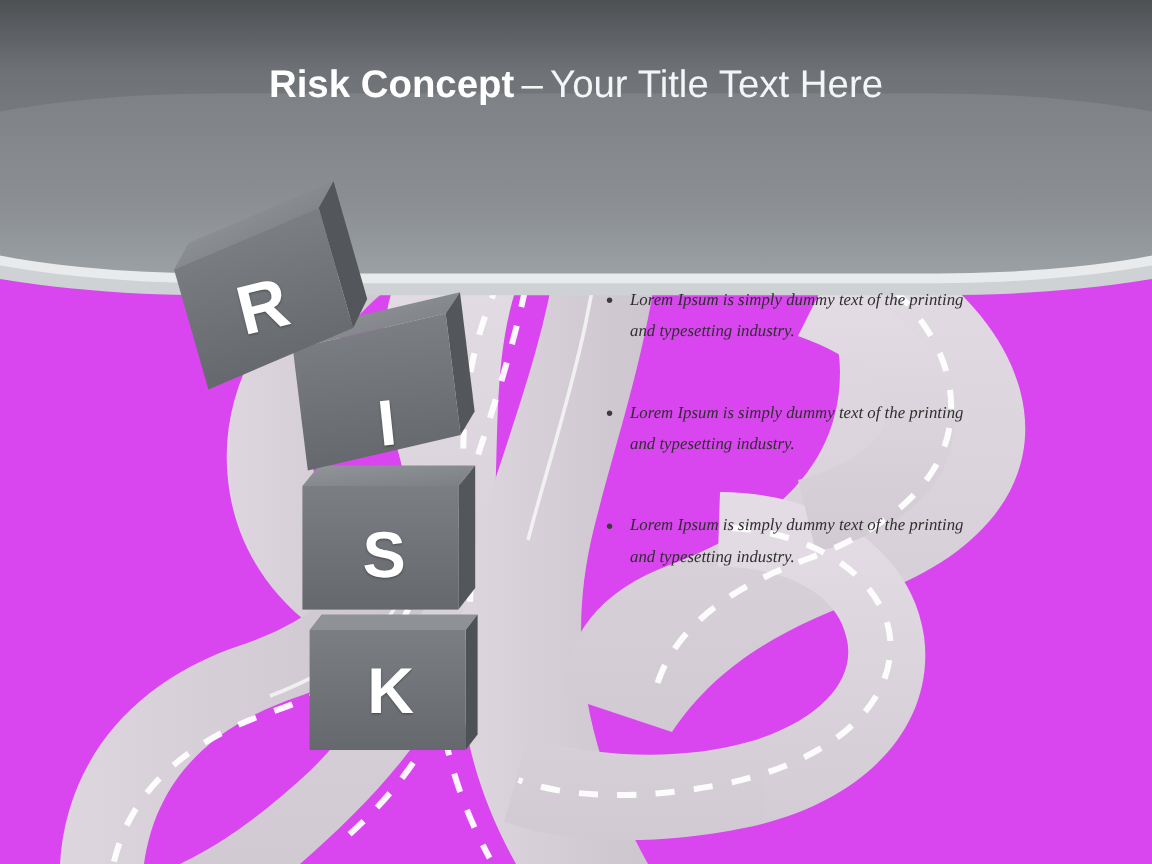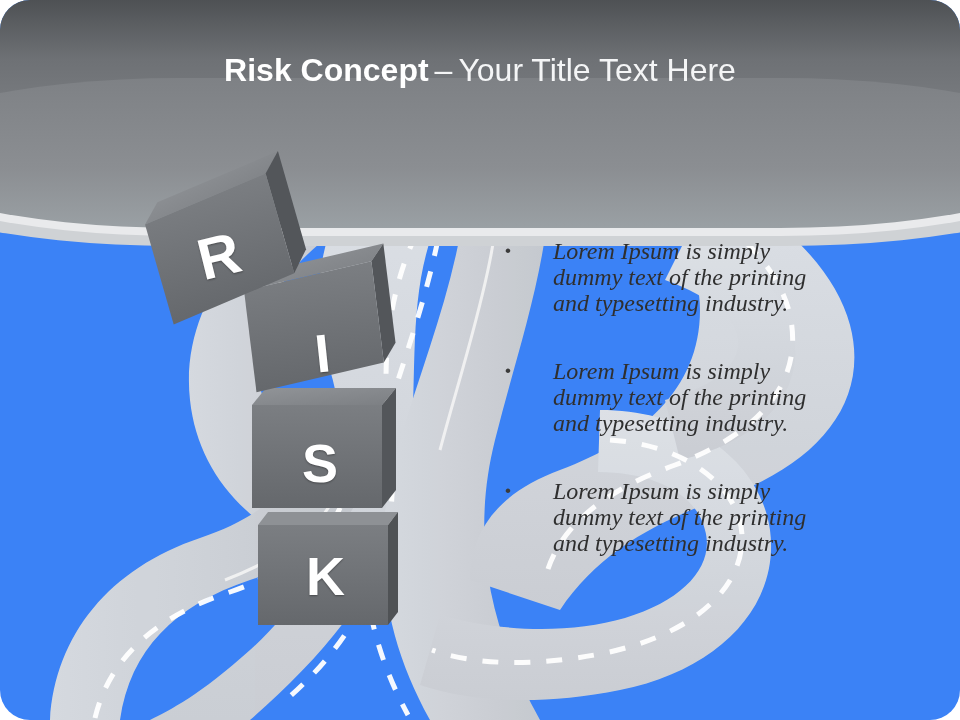--- a/index.html
+++ b/index.html
@@ -8,22 +8,21 @@
     background: #ffffff;
   }
   body {
     font-family: "Liberation Sans", sans-serif;
   }
   #slide {
     position: relative;
     width: 960px;
     height: 720px;
     overflow: hidden;
-    background: #3b82f6;
-    border-radius: 30px;
+    background: #d946ef;
   }
 
   
   .header-band {
     position: absolute;
     left: 0; top: 0;
     width: 960px;
     height: 132px;
     background: linear-gradient(to bottom, #4e5154 0%, #6e7175 45%, #7e8185 100%);
     z-index: 5;
@@ -100,25 +99,24 @@
   .bullet-mark {
     width: 20px;
     flex: 0 0 20px;
     font-size: 17px;
     line-height: 26px;
     color: #3b3b3b;
   }
   .bullet-text {
     font-family: "Liberation Serif", serif;
     font-style: italic;
-    font-size: 24px;
+    font-size: 14px;
     line-height: 26px;
     color: #2f2f2f;
     width: 300px;
-    margin-left: 28px;
   }
 
   
   .cubes { position: absolute; left: 130px; top: 140px; width: 330px; height: 520px; z-index: 40; }
   .cube-letter {
     position: absolute;
     color: #ffffff;
     font-weight: bold;
     font-family: "Liberation Sans", sans-serif;
     text-shadow: 0 1px 2px rgba(0,0,0,0.35);

